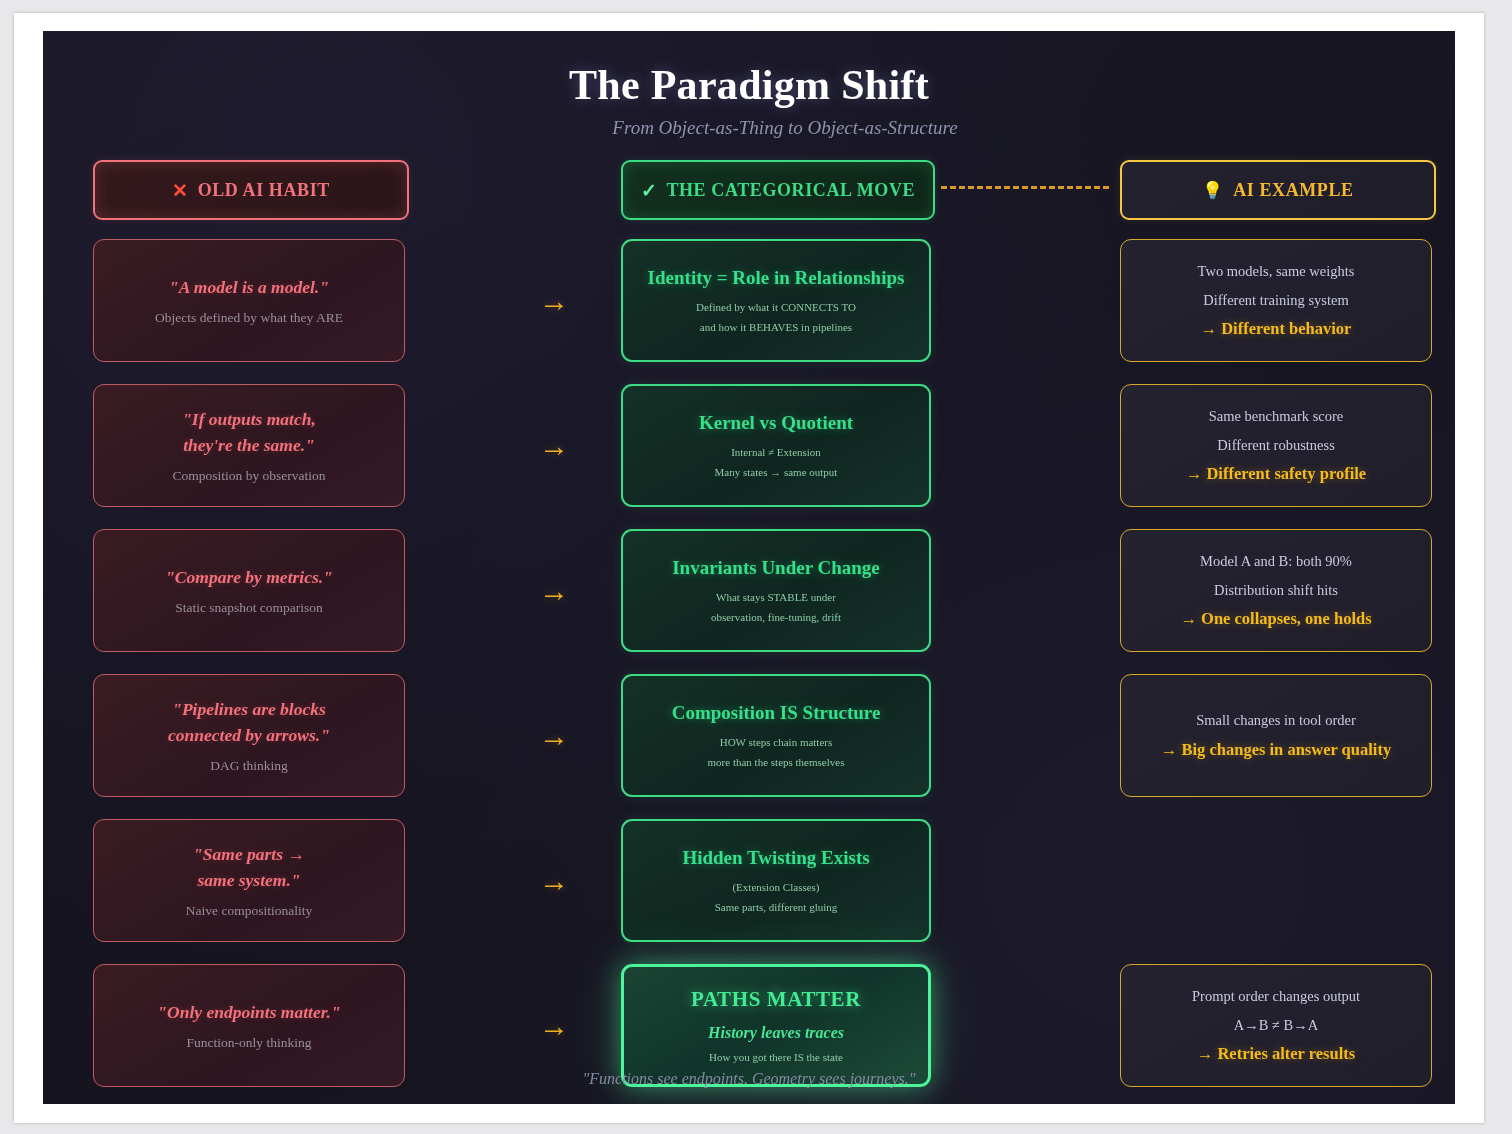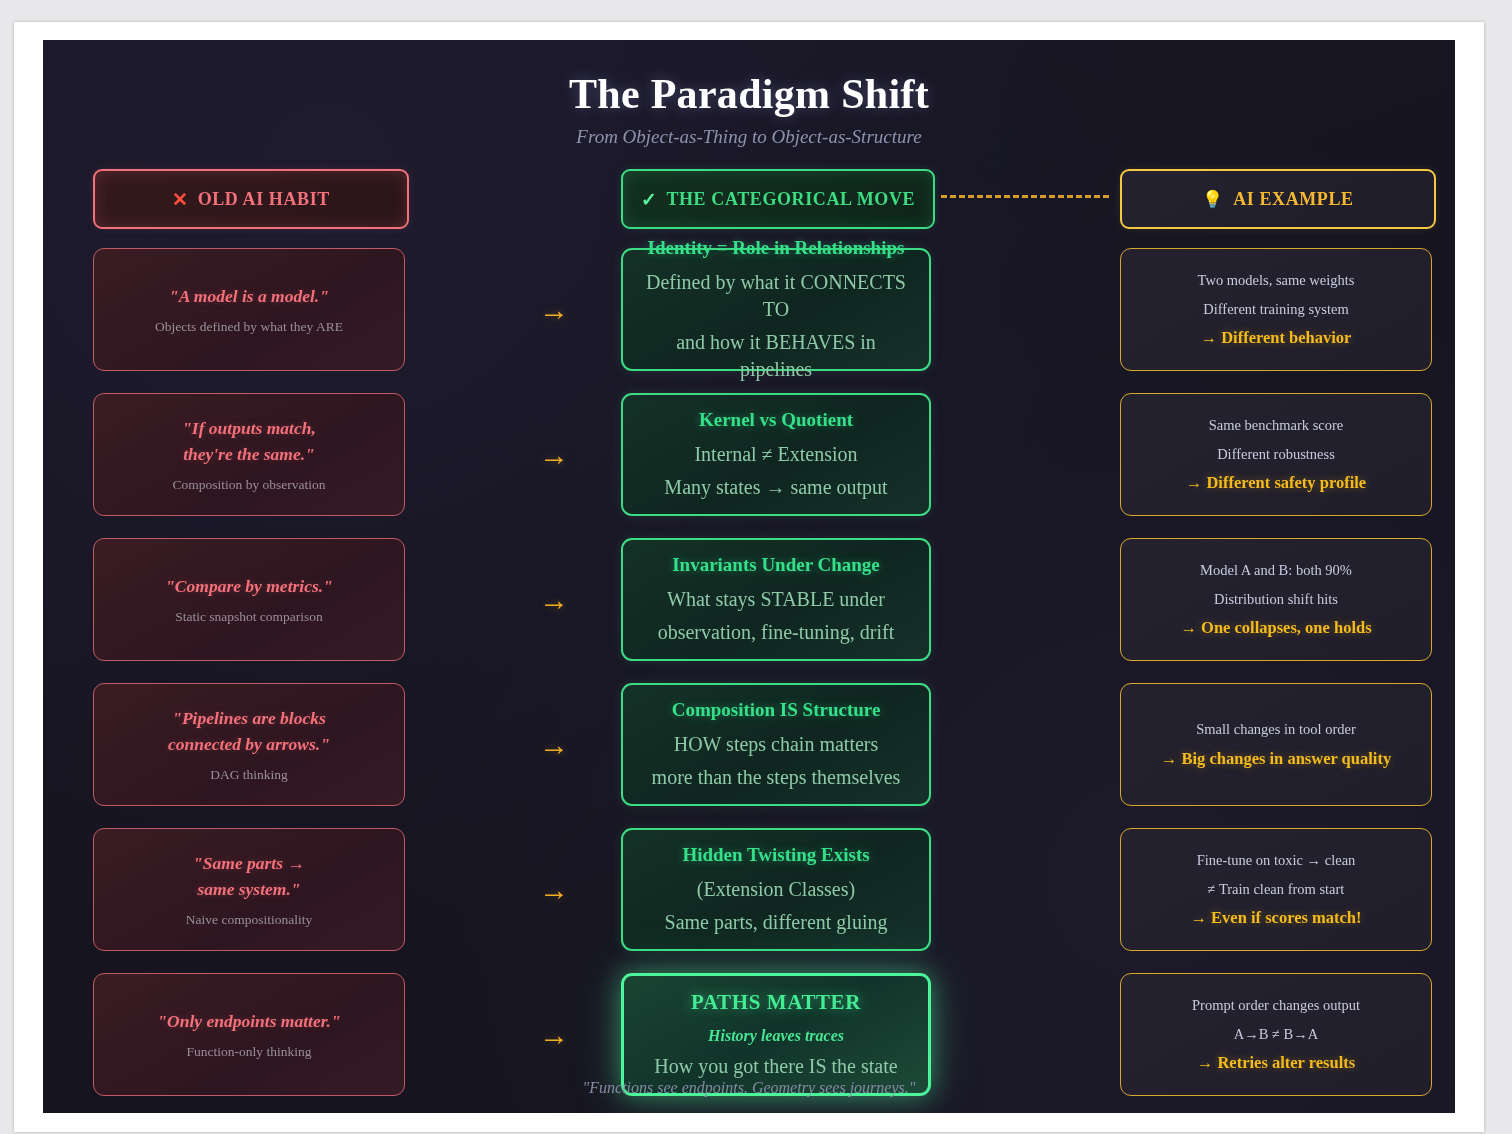--- a/index.html
+++ b/index.html
@@ -9,21 +9,21 @@
   }
   body {
     width: 1512px;
     height: 1134px;
     font-family: "Liberation Serif", "DejaVu Serif", serif;
     overflow: hidden;
   }
   .page-frame {
     position: absolute;
     left: 14px;
-    top: 22px;
+    top: 13px;
     width: 1470px;
     height: 1110px;
     background: #ffffff;
     box-shadow: 0 0 3px rgba(0,0,0,.25);
   }
   .board {
     position: absolute;
     left: 29px;
     top: 18px;
     width: 1412px;
@@ -49,20 +49,21 @@
     text-shadow: 0 0 14px rgba(170,180,255,.30);
   }
   .subtitle {
     position: absolute;
     left: 0; top: 86px;
     width: 100%;
     text-align: center;
     font-size: 19px;
     font-style: italic;
     color: #8d93ad;
+    padding-left: 36px;
   }
 
   
   .col-head {
     position: absolute;
     height: 56px;
     border-radius: 9px;
     display: flex;
     align-items: center;
     justify-content: center;
@@ -154,21 +155,21 @@
   }
   .card-new .headline {
     font-size: 19px;
     font-weight: bold;
     color: #35e08a;
     text-shadow: 0 0 9px rgba(53,224,138,.40);
     line-height: 1.3;
   }
   .card-new .line {
     margin-top: 9px;
-    font-size: 20px;
+    font-size: 11px;
     color: #8fcaa8;
     line-height: 1.35;
   }
   .card-new .line + .line { margin-top: 6px; }
   .card-new .line.italic {
     font-style: italic;
     font-weight: bold;
     font-size: 16px;
     color: #46e695;
   }
@@ -332,25 +333,20 @@
         <div class="card card-old">
           <div class="quote">"Same parts →<br>same system."</div>
           <div class="sub">Naive compositionality</div>
         </div>
         <div class="arrow">→</div>
         <div class="card card-new">
           <div class="headline">Hidden Twisting Exists</div>
           <div class="line">(Extension Classes)</div>
           <div class="line">Same parts, different gluing</div>
         </div>
-        <div class="card card-ex">
-          <div class="line">Fine-tune on toxic → clean</div>
-          <div class="line">≠ Train clean from start</div>
-          <div class="punch">→ Even if scores match!</div>
-        </div>
       </div>
 
       <div class="row">
         <div class="card card-old">
           <div class="quote">"Only endpoints matter."</div>
           <div class="sub">Function-only thinking</div>
         </div>
         <div class="arrow">→</div>
         <div class="card card-new highlight">
           <div class="headline">PATHS MATTER</div>

